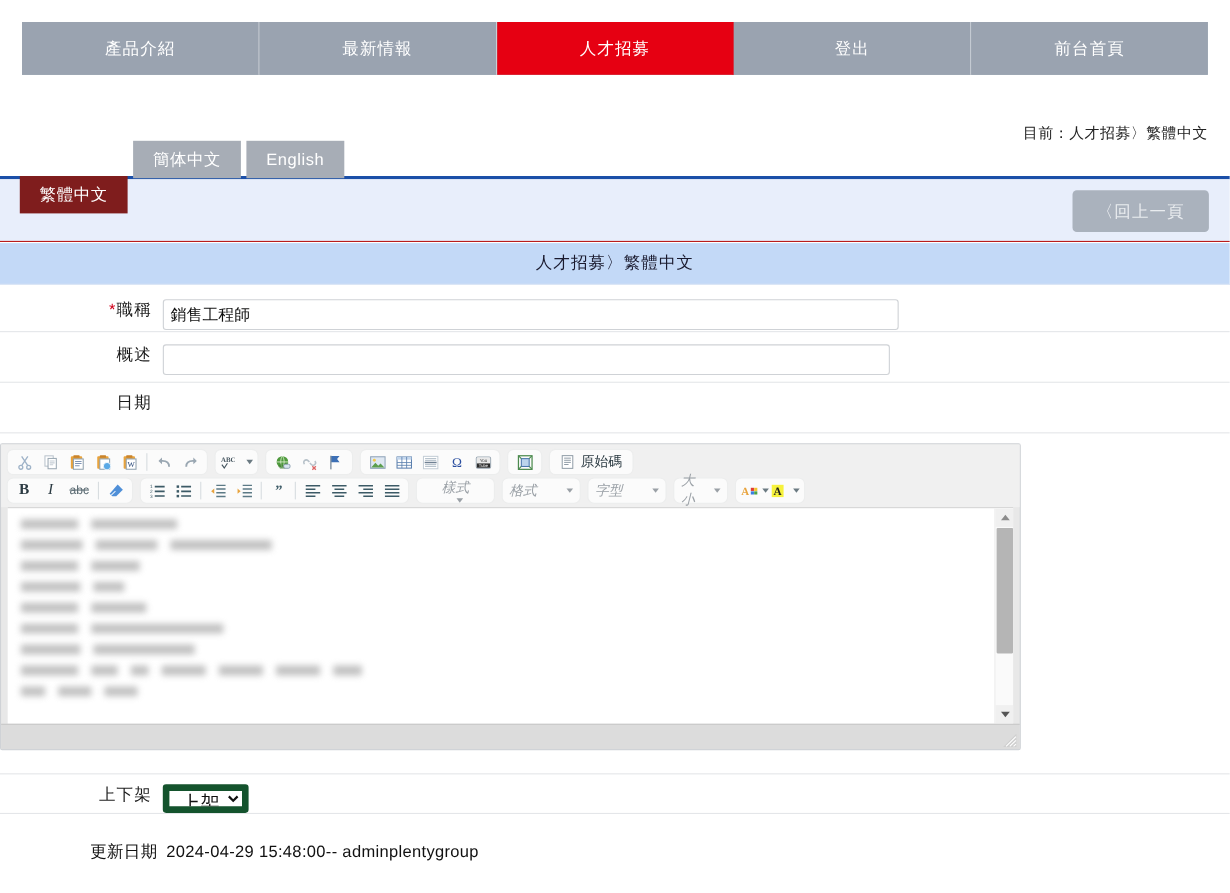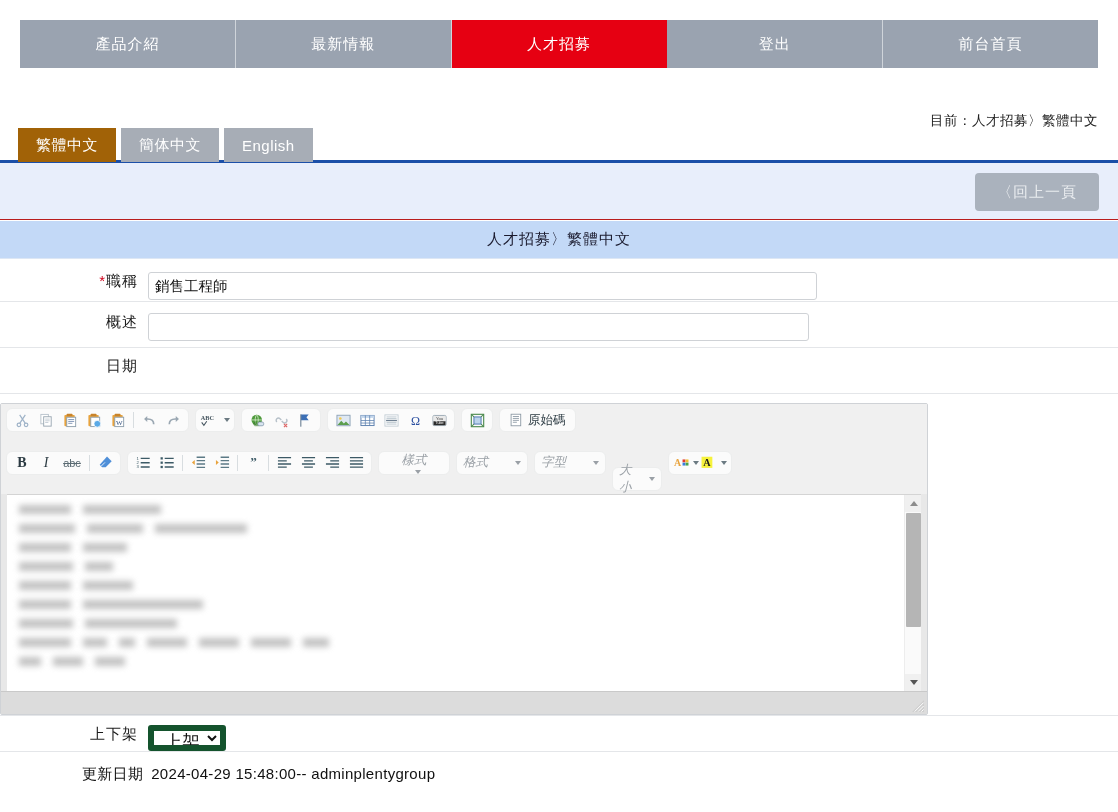--- a/index.html
+++ b/index.html
@@ -48,21 +48,21 @@
   .langtab {
     height: 34px;
     padding: 0 18px;
     display: flex; align-items: center; justify-content: center;
     color: #ffffff;
     font-size: 15px;
     background: #a7adb6;
     cursor: pointer; user-select: none;
     letter-spacing: 0.5px;
   }
-  .langtab.active { background: #a16207; }
+  .langtab.active { background: #7f1d1d; margin-top: 32px; }
 
   
   .blue-rule {
     position: absolute; left: 0; top: 160px;
     width: 1118px; height: 3px;
     background: #1b4fa8;
   }
 
   
   .backstrip {
@@ -208,21 +208,21 @@
     box-sizing: border-box;
     cursor: pointer;
     font-size: 12.5px;
     color: #9aa0a6;
     font-style: italic;
   }
   .cke-combo .cke-arrow { border-top-color: #9aa0a6; margin-left: 8px; }
   .cmb-style { width: 72px; flex-direction: column; }
   .cmb-format{ width: 72px; }
   .cmb-font  { width: 72px; }
-  .cmb-size  { width: 50px; margin-top: 33px; }
+  .cmb-size  { width: 50px; }
 
   .cke-body {
     position: relative;
     background: #ffffff;
     border-top: 1px solid #d4d4d4;
     height: 196px;
     margin: 0 6px;
     overflow: hidden;
   }
   .cke-content {

